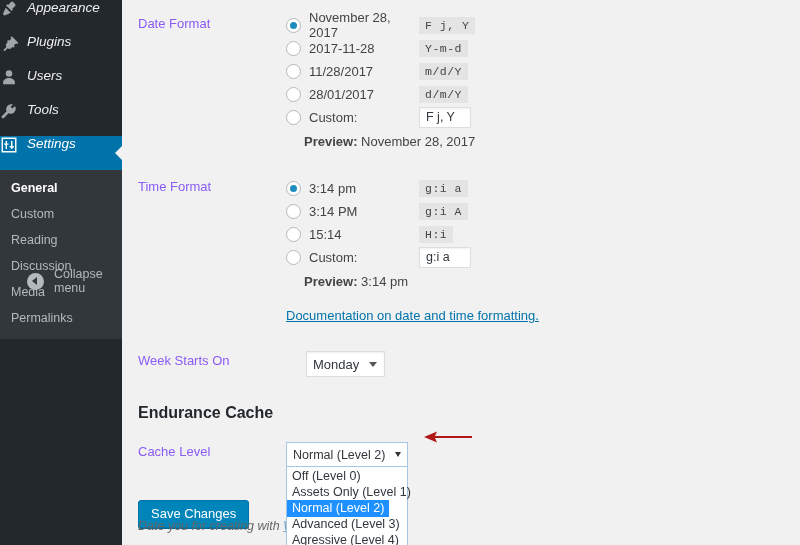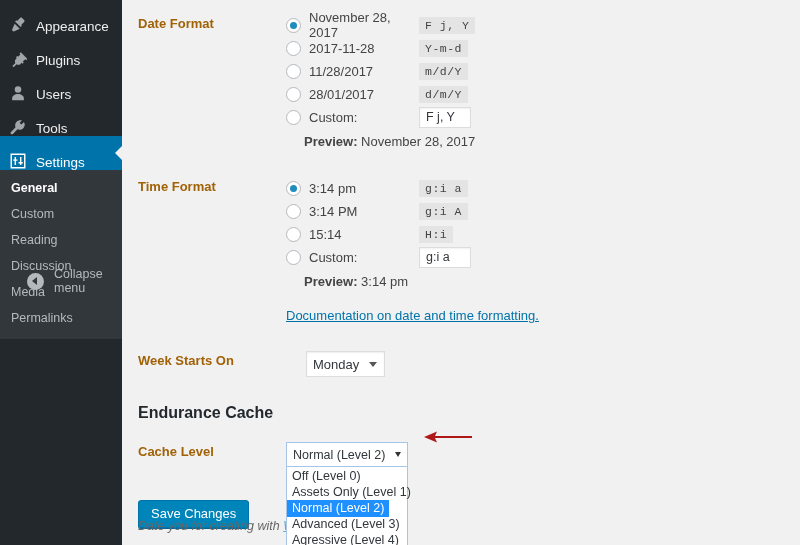--- a/index.html
+++ b/index.html
@@ -15,26 +15,26 @@
   }
 
   
   #adminmenu {
     position:absolute; left:0; top:0;
     width:122px; height:545px;
     background:#23282d;
   }
   .menu-top {
     position:relative;
-    display:flex; align-items:flex-end;
+    display:flex; align-items:flex-start;
     height:34px;
-    padding-left:9px;
     color:#eee;
     font-size:13.5px;
     cursor:pointer;
+    font-style:italic;
   }
   .menu-top .mlabel { margin-left:9px; }
   .menu-top.current {
     background:#0073aa;
     color:#fff;
     font-weight:400;
   }
   .menu-top.current .arrow {
     position:absolute; right:-1px; top:50%;
     margin-top:-8px;
@@ -87,23 +87,23 @@
   #wpbody {
     position:absolute; left:122px; top:0;
     width:678px; height:545px;
     background:#f1f1f1;
   }
   .row { display:flex; }
   .row .th {
     width:164px;
     flex:0 0 164px;
     padding:16px 10px 16px 16px;
-    font-weight:bold;
-    font-size:13px;
-    color:#a16207;
+    font-weight:normal;
+    font-size:13px;
+    color:#8b5cf6;
     line-height:1.3;
   }
   .row .td {
     flex:1;
     padding:14px 10px 14px 0;
   }
 
   .radio-line {
     display:flex; align-items:center;
     height:22px;

